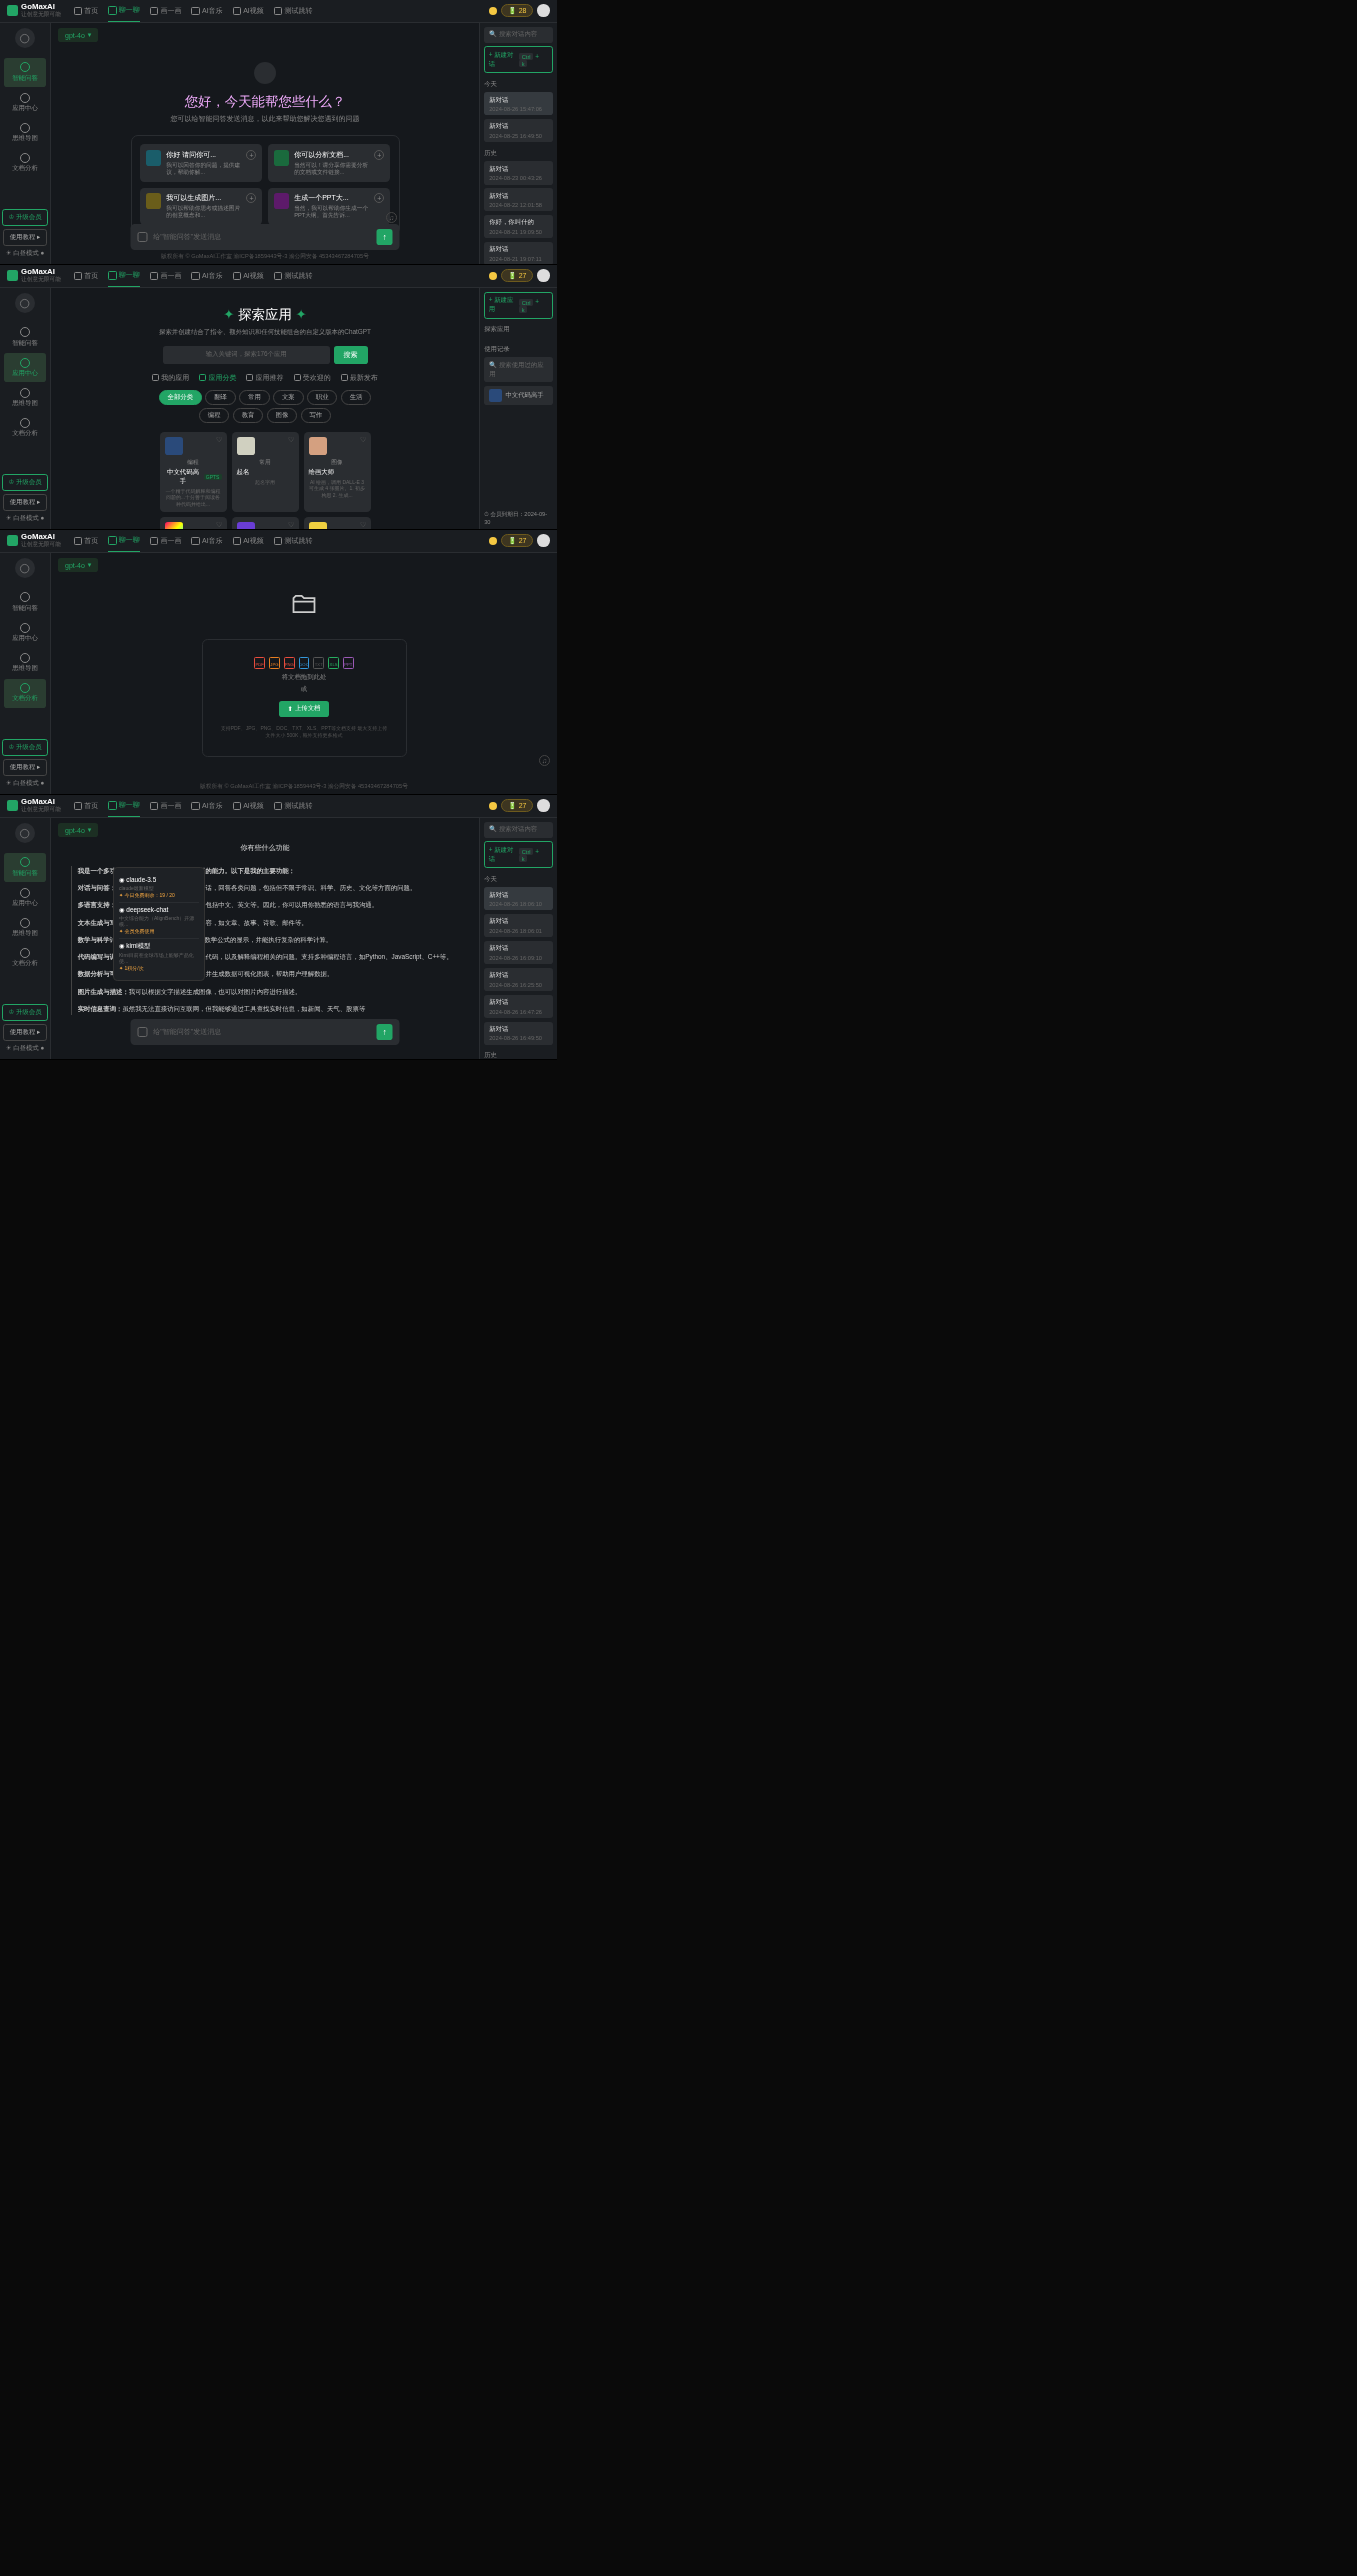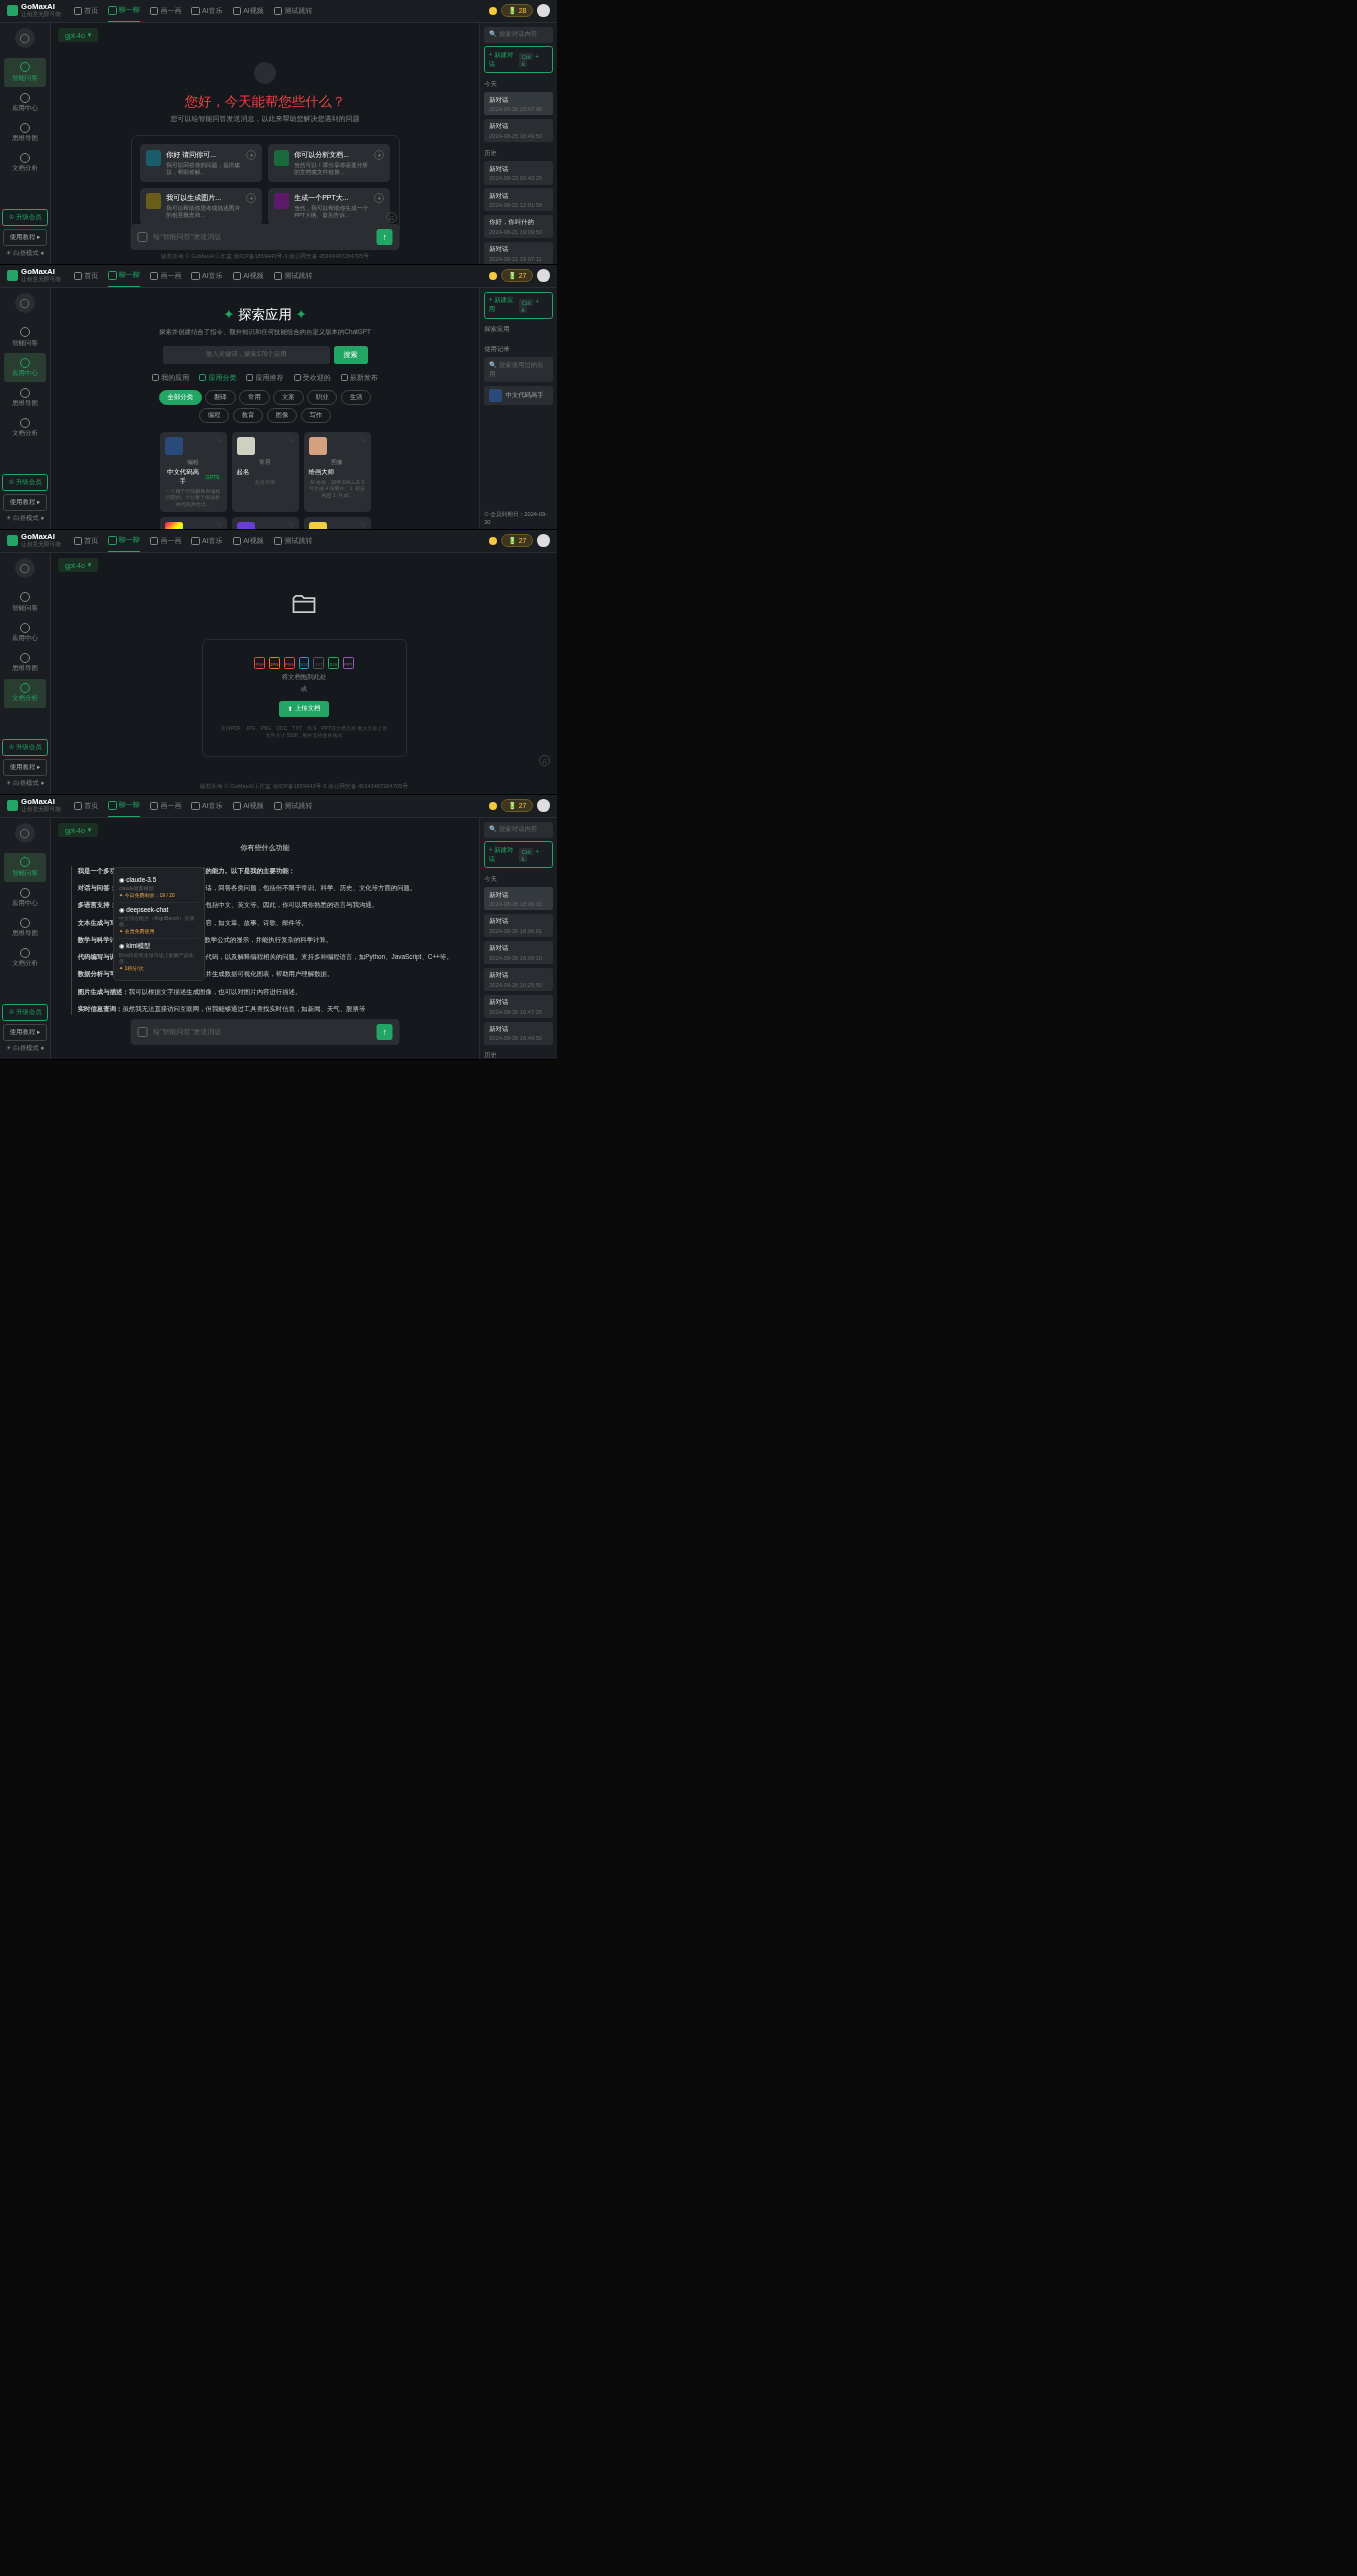--- a/index.html
+++ b/index.html
@@ -35,21 +35,21 @@
 .new-chat{border:0.7px solid #22a565;color:#22a565;border-radius:2.8px;padding:3.5px;font-size:6.4px;display:flex;align-items:center;justify-content:space-between}
 .kbd{background:#2a2d31;padding:0.7px 2.8px;border-radius:1.4px;font-size:5.7px}
 .section-label{color:#888;font-size:6.4px;margin-top:2.8px}
 .chat-item{background:#2a2d31;border-radius:2.8px;padding:3.5px 5px;font-size:6.4px}
 .chat-item.active{background:#353a3f}
 .chat-title{color:#ddd}
 .chat-time{color:#666;font-size:5.7px;margin-top:1.4px}
 .expiry{color:#888;font-size:5.7px;display:flex;gap:2.1px;align-items:center;margin-top:auto}
 .hero{text-align:center;padding-top:39px}
 .hero-icon{width:22.6px;height:22.6px;background:#2a2d31;border-radius:50%;margin:0 auto 8.5px}
-.hero-title{color:#ef4444;font-size:13.4px;margin-bottom:3px}
+.hero-title{color:#f0abfc;font-size:13.4px;margin-bottom:3px}
 .hero-sub{color:#888;font-size:7px;margin-bottom:11.3px}
 .cards{display:grid;grid-template-columns:1fr 1fr;gap:5.7px;width:269px;margin:0 auto;padding:8.5px;border:0.7px solid #2a2d31;border-radius:7px}
 .card{background:#2a2d31;border-radius:4.2px;padding:5.7px;display:flex;gap:5px;align-items:flex-start;text-align:left}
 .card-icon{width:15.6px;height:15.6px;border-radius:2.8px;flex-shrink:0}
 .card-text{flex:1}
 .card-title{color:#fff;font-size:7px;margin-bottom:1.4px}
 .card-desc{color:#888;font-size:5.7px;line-height:1.3}
 .card-plus{width:10px;height:10px;border:0.7px solid #555;border-radius:50%;color:#888;display:flex;align-items:center;justify-content:center;font-size:7px}
 .input-bar{position:absolute;bottom:14px;left:50%;transform:translateX(-50%);width:269px;background:#2a2d31;border-radius:4.2px;padding:5px 7px;display:flex;align-items:center;gap:5.7px}
 .input-icon{width:10px;height:10px;border:0.7px solid #666;border-radius:2.1px}

